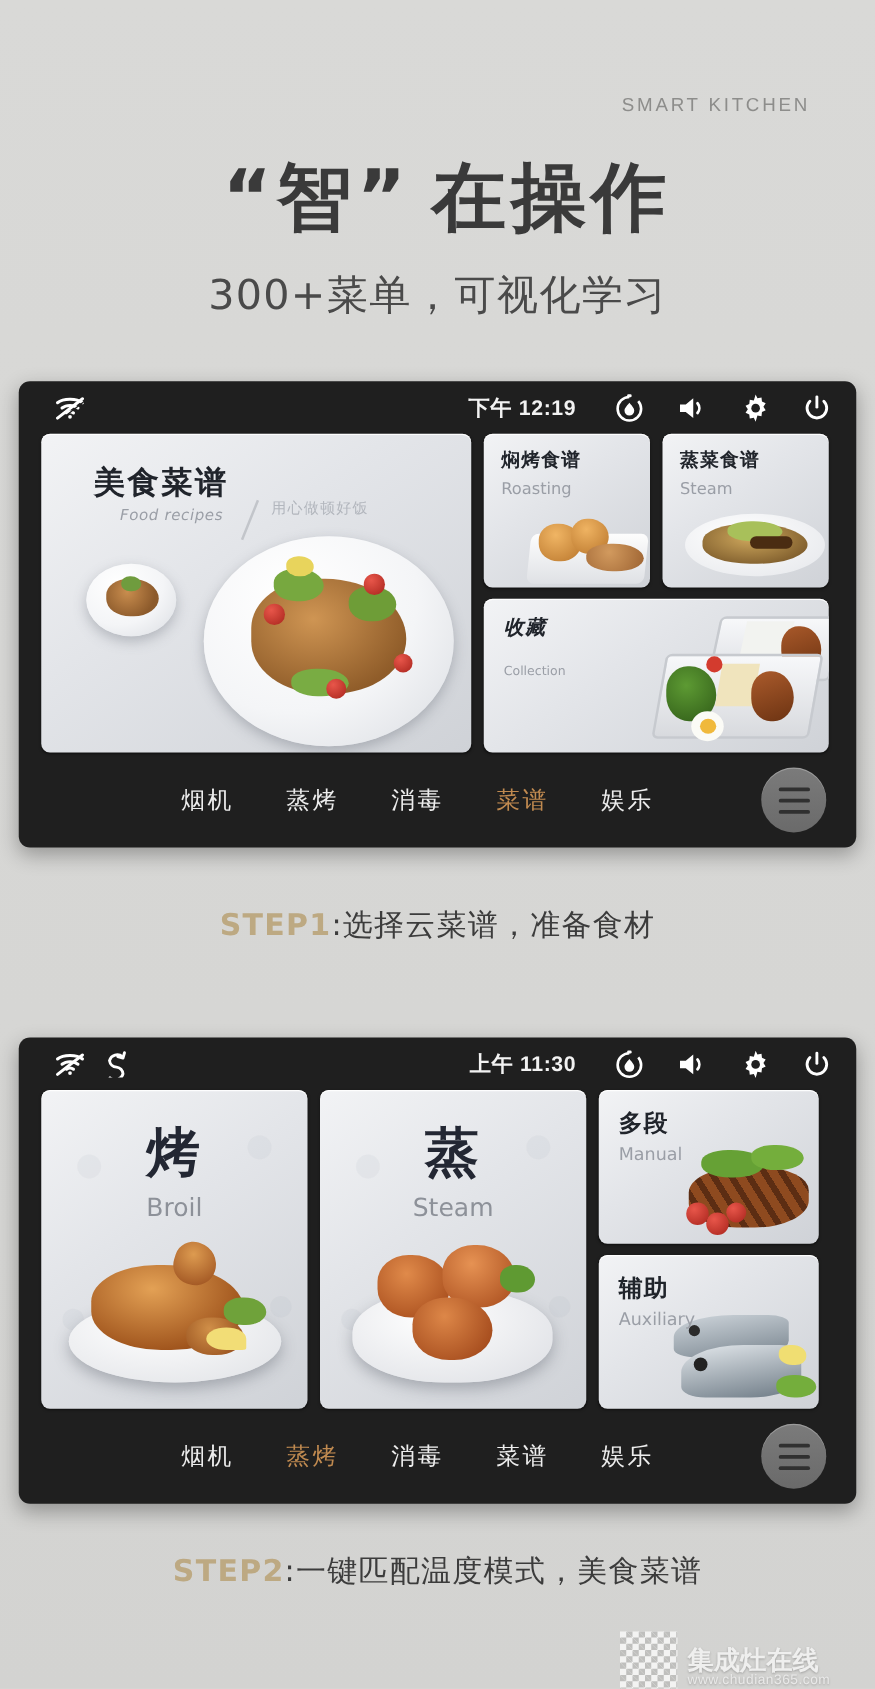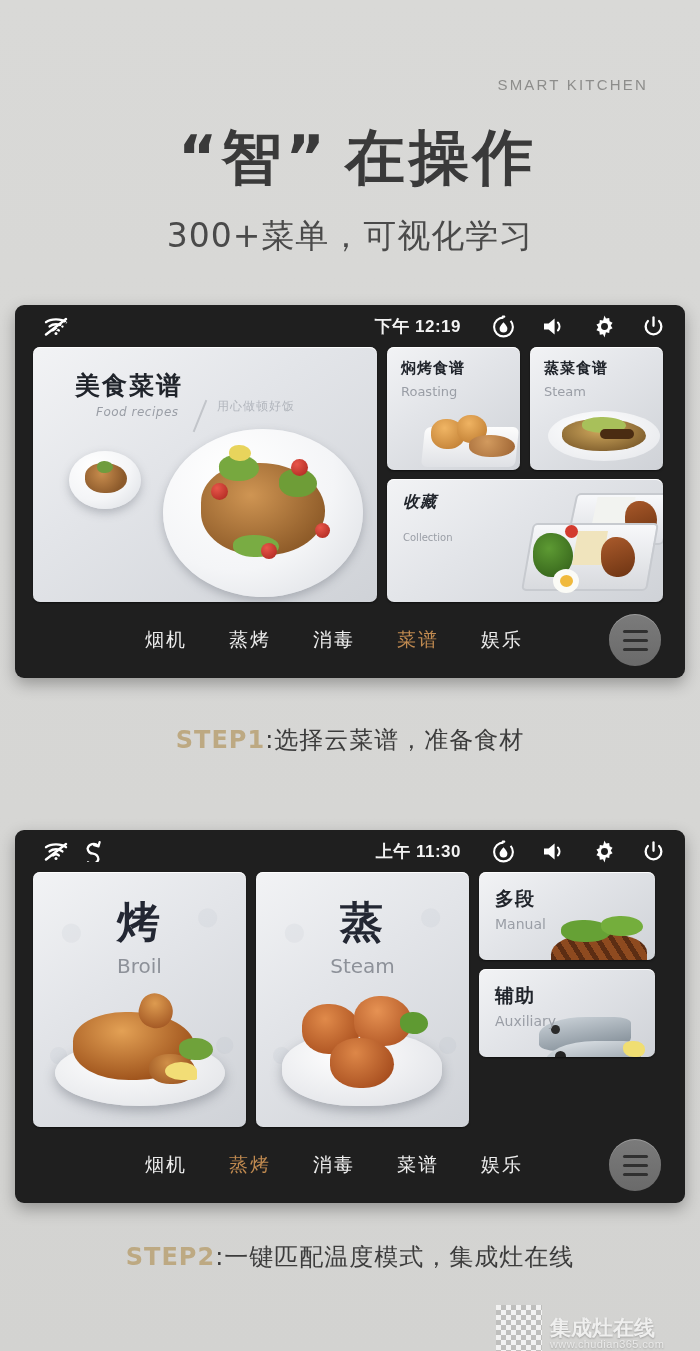--- a/index.html
+++ b/index.html
@@ -89,21 +89,21 @@
   .c-sm .card-title { left: 14px; top: 12px; font-size: 15px; letter-spacing: 1px; }
   .c-sm .card-sub   { left: 14px; top: 37px; font-size: 13px; }
   .c-wide { width: 276px; height: 123px; }
   .c-wide .card-title { left: 16px; top: 13px; font-size: 16px; letter-spacing: 1px; font-style: italic; }
   .c-wide .card-sub   { left: 16px; top: 53px; font-size: 10px; }
 
   
   .c-big { width: 213px; height: 100%; }
   .c-big .card-title { left: 0; width: 100%; text-align: center; top: 22px; font-size: 43px; letter-spacing: 2px; color: #232733; }
   .c-big .card-sub   { left: 0; width: 100%; text-align: center; top: 82px; font-size: 20px; color: #8d9199; }
-  .c-med { width: 176px; height: 88px; }
+  .c-med { width: 176px; height: 123px; }
   .c-med .card-title { left: 16px; top: 14px; font-size: 19px; letter-spacing: 1px; }
   .c-med .card-sub   { left: 16px; top: 44px; font-size: 14px; }
 
   .kanji-bg {
     position:absolute; inset:0; z-index:1; opacity:0.09;
     background:
       radial-gradient(circle at 18% 24%, #9aa0ab 0 9px, transparent 10px),
       radial-gradient(circle at 82% 18%, #9aa0ab 0 9px, transparent 10px),
       radial-gradient(circle at 55% 60%, #9aa0ab 0 11px, transparent 12px),
       radial-gradient(circle at 12% 72%, #9aa0ab 0 8px, transparent 9px),
@@ -410,21 +410,21 @@
       <div class="nav-item">娱乐</div>
       <div class="menu-btn">
           <span></span>
           <span></span>
           <span></span>
         </div>
     </div>
   </div>
 
   <div class="caption" id="caption-2">
-    <span class="step">STEP2</span><span>:一键匹配温度模式，集成灶在线</span>
+    <span class="step">STEP2</span><span>:一键匹配温度模式，美食菜谱</span>
   </div>
 
   <div class="watermark">
     <div class="wm-logo"></div>
     <div class="wm-text">
       <div class="wm-cn">集成灶在线</div>
       <div class="wm-url">www.chudian365.com</div>
     </div>
   </div>
 

